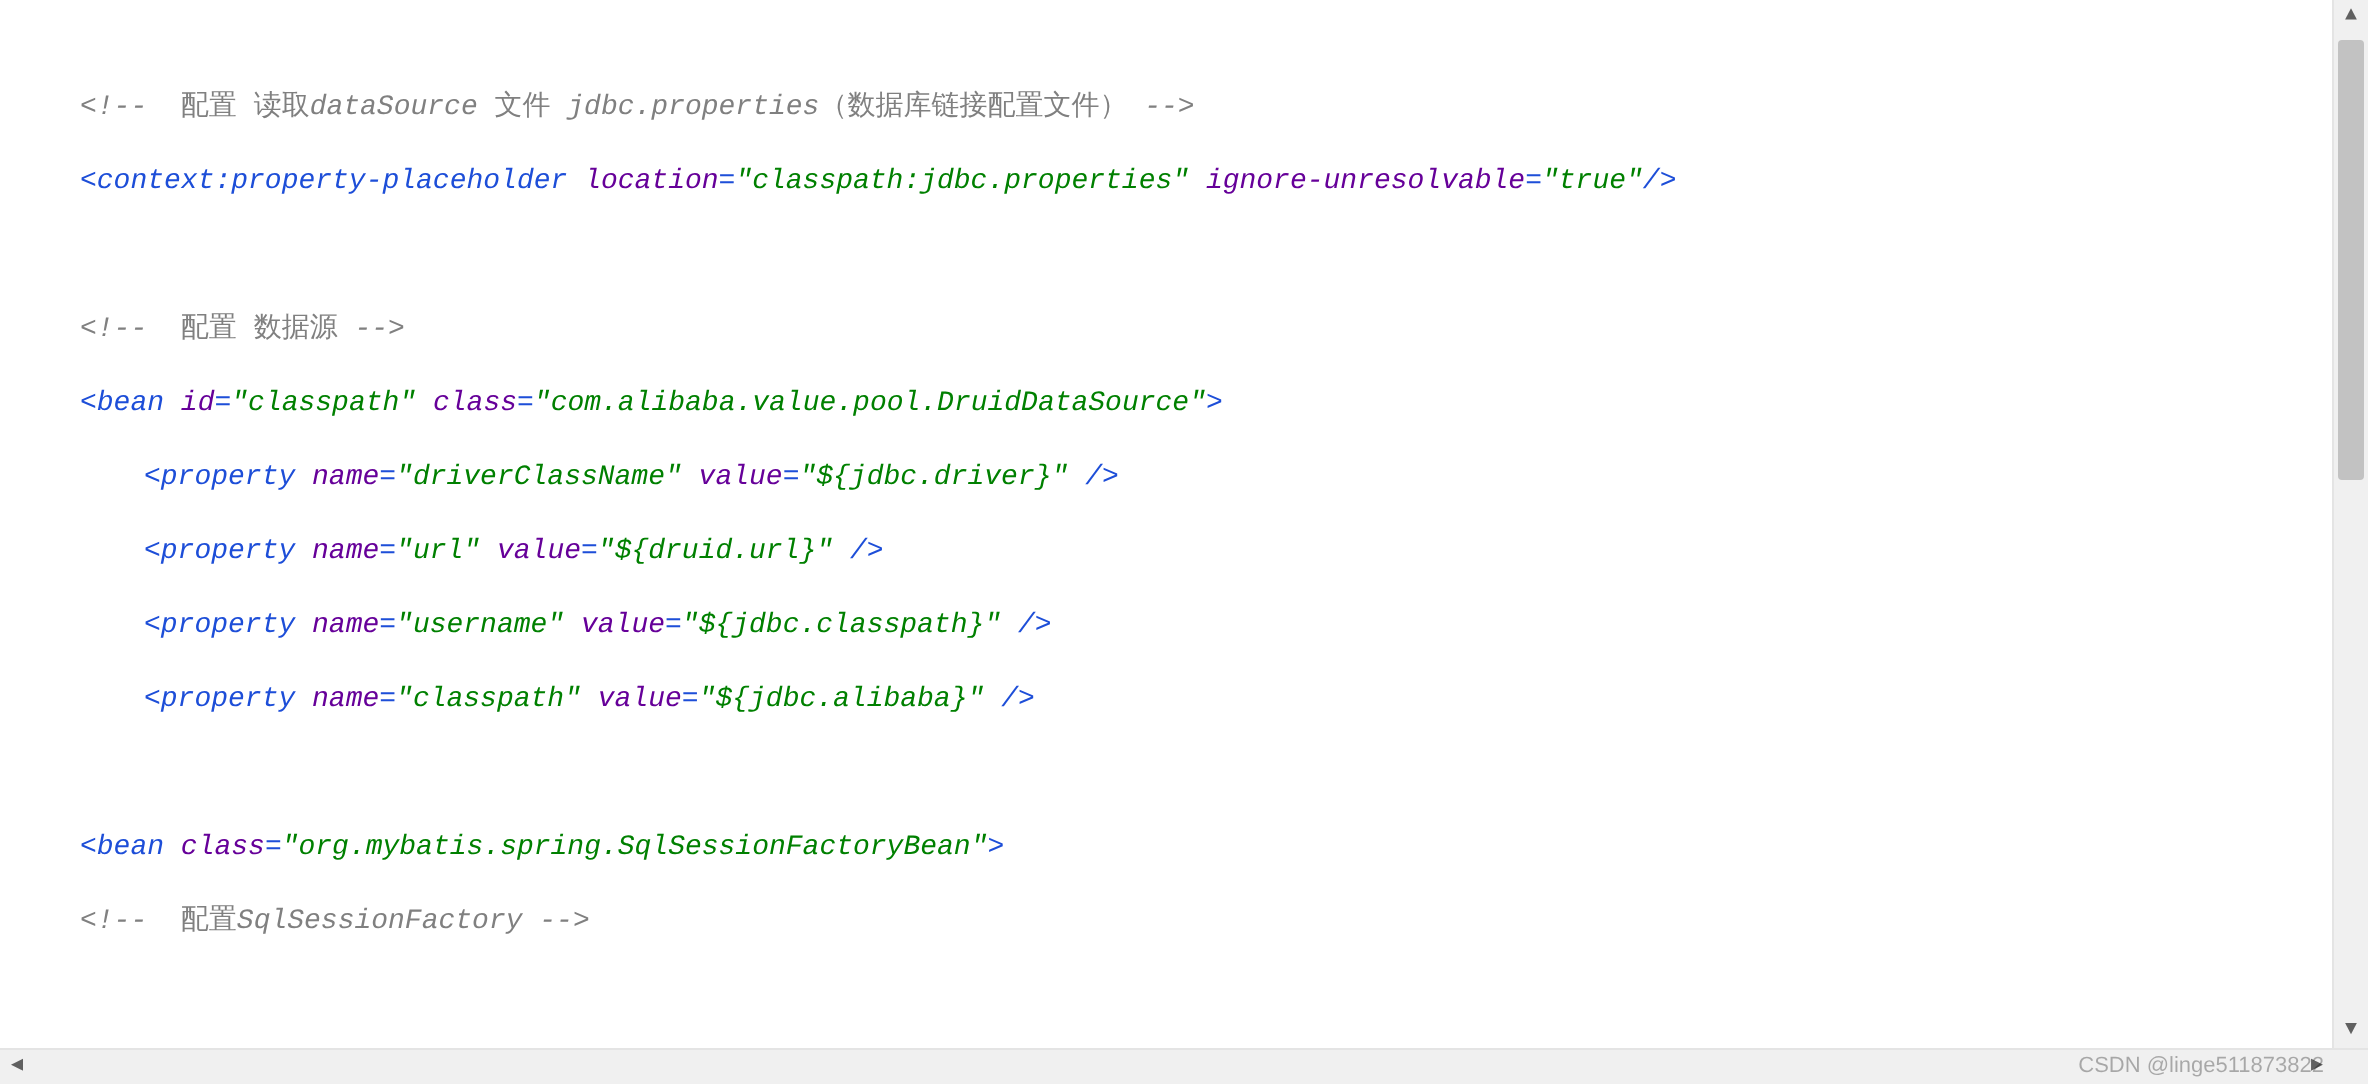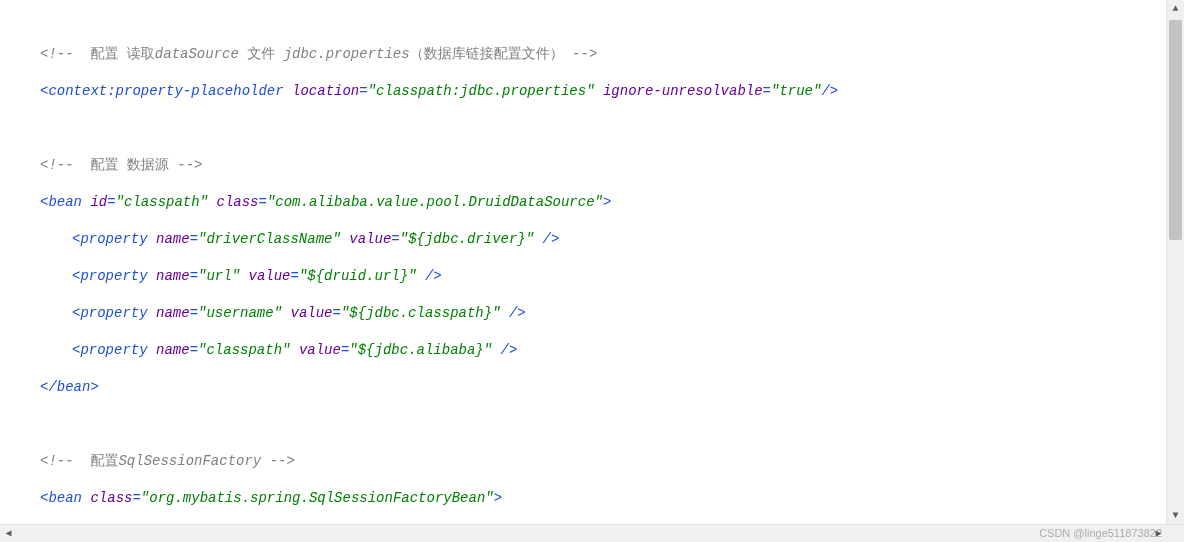--- a/index.html
+++ b/index.html
@@ -114,24 +114,23 @@
 <div class="code">
 <span class="line indent1"><span class="c-comment"><span>&lt;!-- </span> <span class="c-cjk">配置 读取</span><span>dataSource</span> <span class="c-cjk">文件</span> <span>jdbc.properties</span><span class="c-cjk">（数据库链接配置文件）</span><span> --&gt;</span></span></span>
 <span class="line indent1"><span class="c-tag">&lt;<span>context:property-placeholder</span></span> <span class="c-attrname">location</span><span class="c-tag">=</span><span class="c-string">"<span>classpath:jdbc.properties</span>"</span> <span class="c-attrname">ignore-unresolvable</span><span class="c-tag">=</span><span class="c-string">"<span>true</span>"</span><span class="c-tag">/&gt;</span></span>
 <span class="line"> </span>
 <span class="line indent1"><span class="c-comment"><span>&lt;!-- </span> <span class="c-cjk">配置 数据源</span><span> --&gt;</span></span></span>
 <span class="line indent1"><span class="c-tag">&lt;<span>bean</span></span> <span class="c-attrname">id</span><span class="c-tag">=</span><span class="c-string">"<span>classpath</span>"</span> <span class="c-attrname">class</span><span class="c-tag">=</span><span class="c-string">"<span>com.alibaba.value.pool.DruidDataSource</span>"</span><span class="c-tag">&gt;</span></span>
 <span class="line indent2"><span class="c-tag">&lt;<span>property</span></span> <span class="c-attrname">name</span><span class="c-tag">=</span><span class="c-string">"<span>driverClassName</span>"</span> <span class="c-attrname">value</span><span class="c-tag">=</span><span class="c-string">"<span>${jdbc.driver}</span>"</span> <span class="c-tag">/&gt;</span></span>
 <span class="line indent2"><span class="c-tag">&lt;<span>property</span></span> <span class="c-attrname">name</span><span class="c-tag">=</span><span class="c-string">"<span>url</span>"</span> <span class="c-attrname">value</span><span class="c-tag">=</span><span class="c-string">"<span>${druid.url}</span>"</span> <span class="c-tag">/&gt;</span></span>
 <span class="line indent2"><span class="c-tag">&lt;<span>property</span></span> <span class="c-attrname">name</span><span class="c-tag">=</span><span class="c-string">"<span>username</span>"</span> <span class="c-attrname">value</span><span class="c-tag">=</span><span class="c-string">"<span>${jdbc.classpath}</span>"</span> <span class="c-tag">/&gt;</span></span>
 <span class="line indent2"><span class="c-tag">&lt;<span>property</span></span> <span class="c-attrname">name</span><span class="c-tag">=</span><span class="c-string">"<span>classpath</span>"</span> <span class="c-attrname">value</span><span class="c-tag">=</span><span class="c-string">"<span>${jdbc.alibaba}</span>"</span> <span class="c-tag">/&gt;</span></span>
-<span class="line indent1"><span class="c-tag">&lt;/bean&gt;</span></span>
 <span class="line"> </span>
+<span class="line indent1"><span class="c-tag">&lt;<span>bean</span></span> <span class="c-attrname">class</span><span class="c-tag">=</span><span class="c-string">"<span>org.mybatis.spring.SqlSessionFactoryBean</span>"</span><span class="c-tag">&gt;</span></span>
 <span class="line indent1"><span class="c-comment"><span>&lt;!-- </span> <span class="c-cjk">配置</span><span>SqlSessionFactory</span><span> --&gt;</span></span></span>
-<span class="line indent1"><span class="c-tag">&lt;<span>bean</span></span> <span class="c-attrname">class</span><span class="c-tag">=</span><span class="c-string">"<span>org.mybatis.spring.SqlSessionFactoryBean</span>"</span><span class="c-tag">&gt;</span></span>
 
 
 
 
 
 
 
 
 
 

